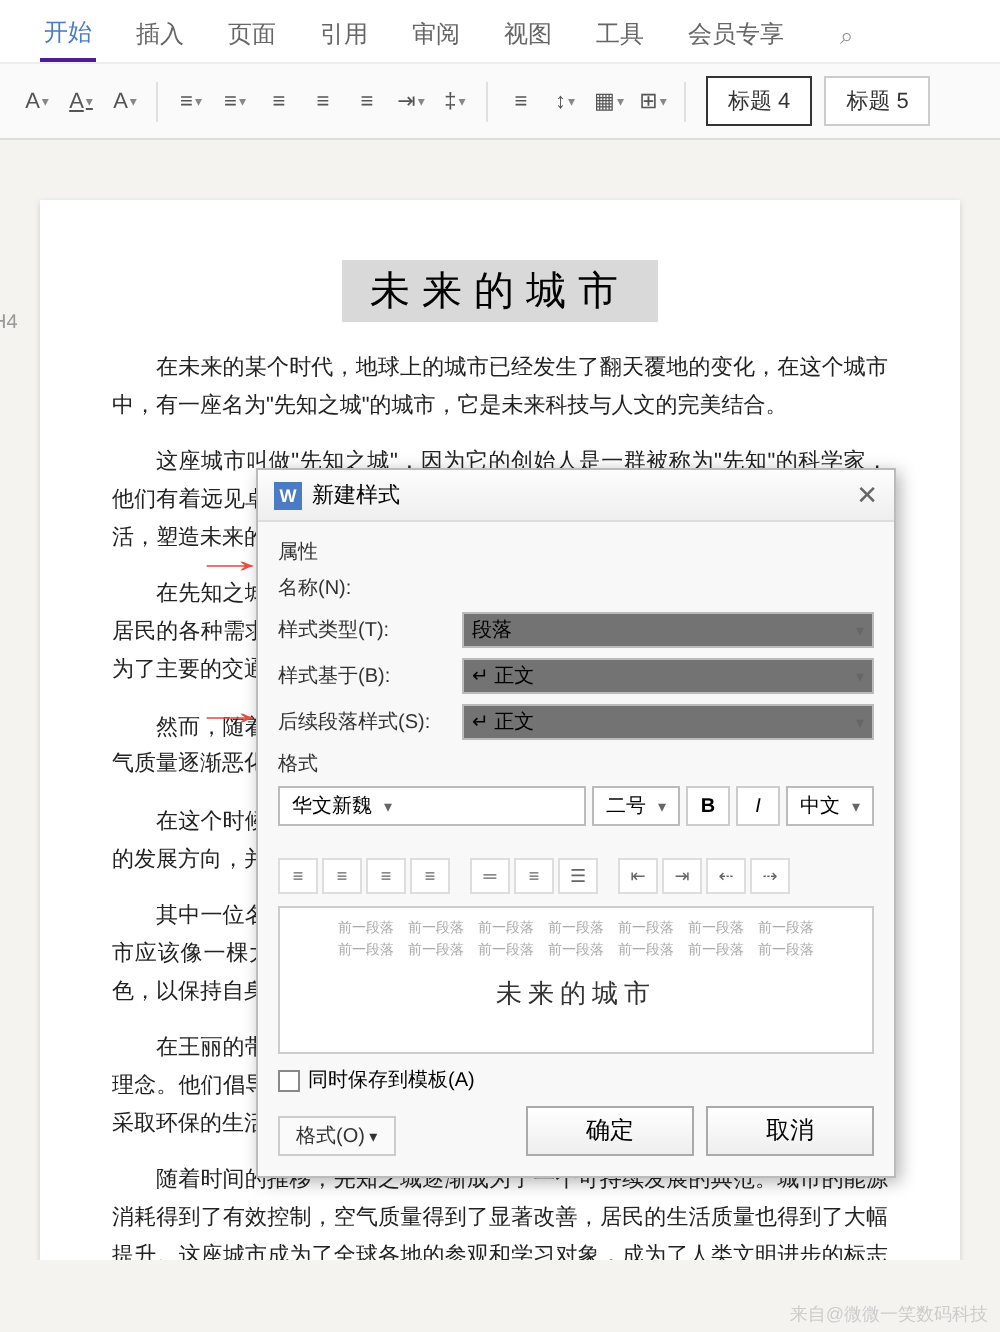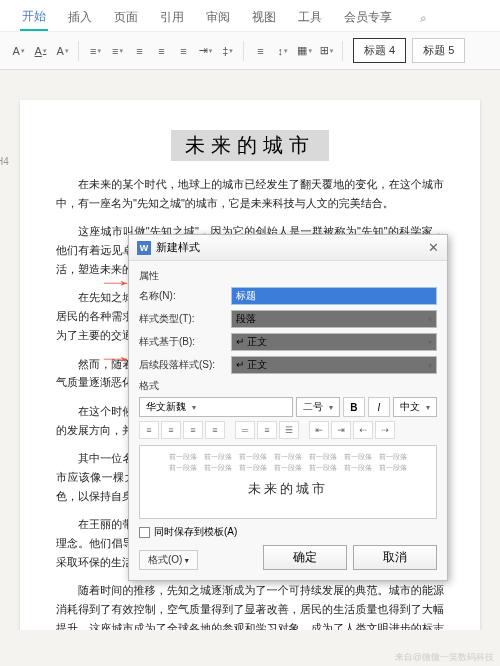--- a/index.html
+++ b/index.html
@@ -1,20 +1,20 @@
 <!DOCTYPE html>
 <html><head>
 <meta charset="utf-8">
 <style>
 *{margin:0;padding:0;box-sizing:border-box;font-family:"Microsoft YaHei",sans-serif}
 body{width:500px;height:666px;background:#f5f3f0;overflow:hidden;position:relative;font-size:11px}
 .ribbon{background:#fff;border-bottom:1px solid #ddd}
 .tabs{display:flex;align-items:center;padding:4px 0 0 20px;gap:18px;font-size:12px;color:#666}
 .tab{padding:4px 2px;cursor:pointer}
-.tab.active{color:#4a7bc4;border-bottom:2px solid #14b8a6}
+.tab.active{color:#4a7bc4;border-bottom:2px solid #4c1d95}
 .search-ic{margin-left:8px;color:#999}
 .toolbar{display:flex;align-items:center;padding:6px 8px;gap:2px;background:#fafafa;border-top:1px solid #eee}
 .tbtn{width:22px;height:20px;display:flex;align-items:center;justify-content:center;color:#555;font-size:11px;border-right:1px solid transparent}
 .tgroup{display:flex;border-right:1px solid #e0e0e0;padding-right:4px;margin-right:4px}
 .dd::after{content:"▾";font-size:7px;margin-left:1px;color:#888}
 .style-box{border:1px solid #ccc;padding:4px 10px;font-size:11px;color:#333;margin-left:4px;background:#fff}
 .style-box.sel{border:1.5px solid #333}
 .page-wrap{padding:30px 20px 0;height:560px;overflow:hidden}
 .page{background:#fff;width:100%;min-height:800px;padding:30px 36px;box-shadow:0 1px 3px rgba(0,0,0,.15);position:relative}
 .doc-title{text-align:center;font-size:20px;letter-spacing:6px;font-family:KaiTi,serif;background:#d9d9d9;display:inline-block;padding:2px 14px;margin-bottom:14px}
@@ -26,21 +26,21 @@
 .dlg-title .ico{width:14px;height:14px;background:#4a7bc4;color:#fff;font-size:9px;display:flex;align-items:center;justify-content:center;margin-right:5px;font-weight:bold}
 .dlg-close{margin-left:auto;color:#666;cursor:pointer;font-size:13px}
 .dlg-body{padding:6px 10px 10px}
 .sect-label{font-size:10px;color:#333;margin:2px 0 4px}
 .frow{display:flex;align-items:center;margin-bottom:5px;gap:6px}
 .flabel{width:86px;font-size:10px;color:#333;text-align:left}
 .finput{flex:1;height:18px;border:1px solid #a7c4e2;background:#fff;font-size:10px;padding:0 4px;color:#fff}
 .finput.sel{background:#3b7dd8;color:#fff}
 .fselect{flex:1;height:18px;border:1px solid #bbb;background:#737373;font-size:10px;padding:0 4px;display:flex;align-items:center;justify-content:space-between}
 .fselect::after{content:"▾";color:#666;font-size:8px}
-.fmt-row{display:flex;gap:3px;align-items:center;margin-bottom:4px}
+.fmt-row{display:flex;gap:3px;align-items:center;margin-bottom:16px}
 .fmt-sel{height:20px;border:1px solid #bbb;background:#fff;font-size:10px;padding:0 6px;display:flex;align-items:center}
 .fmt-sel::after{content:"▾";margin-left:6px;font-size:8px;color:#666}
 .fmt-btn{width:22px;height:20px;border:1px solid #ccc;background:#fff;display:flex;align-items:center;justify-content:center;font-size:10px}
 .align-row{display:flex;gap:2px;margin-bottom:6px}
 .abtn{width:20px;height:18px;border:1px solid #ddd;background:#fff;display:flex;align-items:center;justify-content:center;font-size:9px;color:#666}
 .preview{border:1px solid #ccc;background:#fff;height:74px;padding:6px 8px;font-size:7px;color:#aaa;line-height:1.5;overflow:hidden;text-align:center}
 .preview .pv-title{font-family:KaiTi,serif;font-size:13px;color:#333;margin-top:6px;letter-spacing:3px}
 .chk-row{margin:6px 0;font-size:10px;display:flex;align-items:center;gap:4px}
 .chk{width:11px;height:11px;border:1px solid #888;background:#fff}
 .btn-row{display:flex;justify-content:space-between;align-items:flex-end;margin-top:4px}
@@ -115,21 +115,20 @@
 <div class="dialog">
   <div class="dlg-title">
     <span class="ico">W</span>
     <span>新建样式</span>
     <span class="dlg-close">✕</span>
   </div>
   <div class="dlg-body">
     <div class="sect-label">属性</div>
     <div class="frow">
       <span class="flabel">名称(N):</span>
-      <input class="finput sel" value="标题" style="">
     </div>
     <div class="frow">
       <span class="flabel">样式类型(T):</span>
       <div class="fselect">
           <span>段落</span>
         </div>
     </div>
     <div class="frow">
       <span class="flabel">样式基于(B):</span>
       <div class="fselect">

